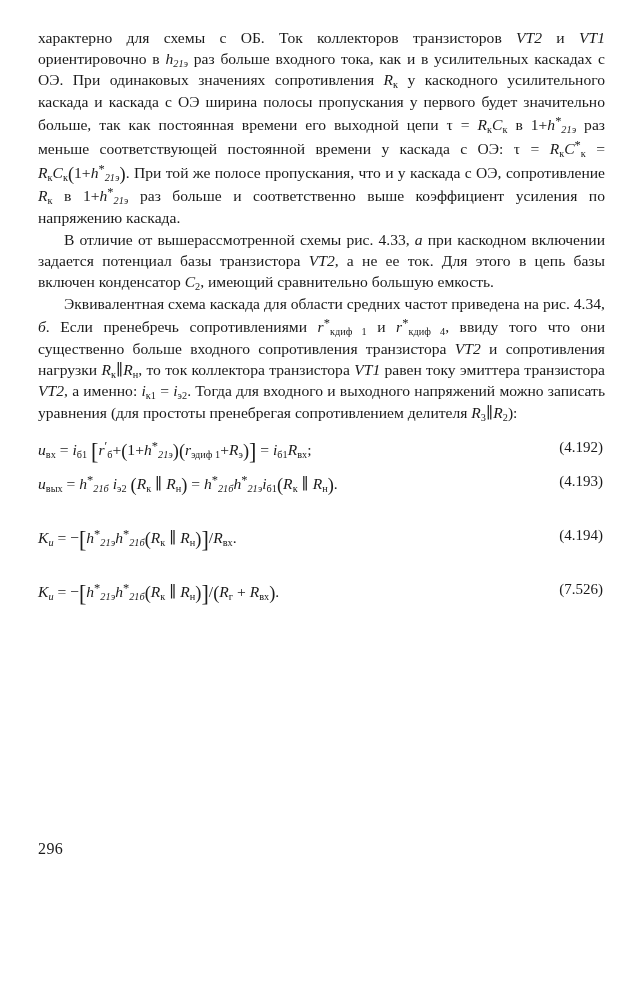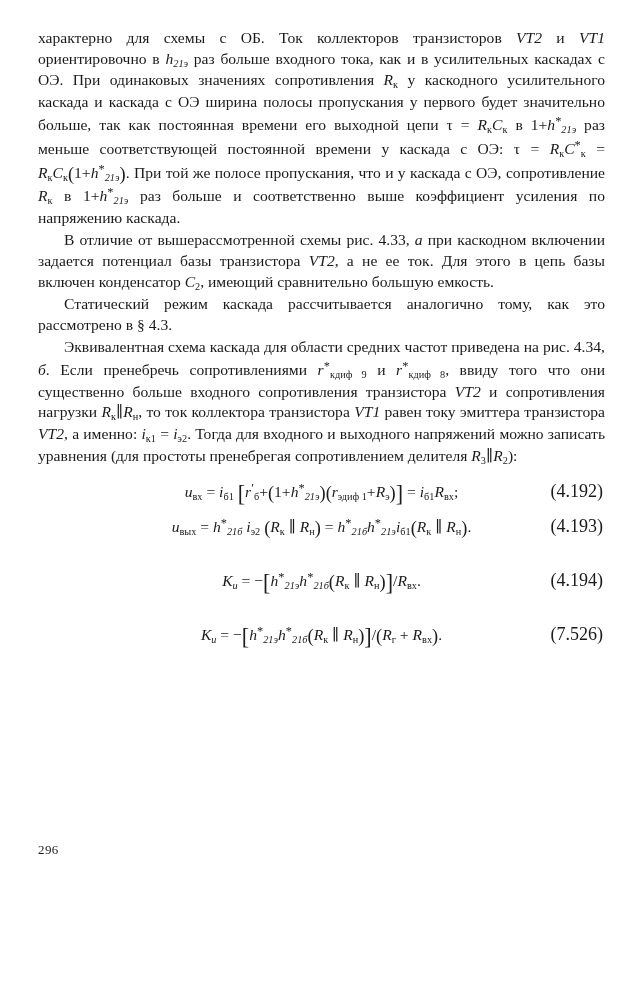--- a/index.html
+++ b/index.html
@@ -38,33 +38,33 @@
   .eq-block {
     margin: 14px 0 10px 0;
     position: relative;
     text-align: center;
     font-size: 15.6px;
   }
   .eq-row {
     display: block;
     position: relative;
     width: 100%;
-    text-align: center;
+    text-align: left;
     margin-bottom: 13px;
   }
   .eq-row:last-child { margin-bottom: 0; }
   .eq-body {
     display: inline-block;
     font-style: normal;
   }
   .eq-num {
     position: absolute;
     right: 2px;
     top: 0;
-    font-size: 18px;
+    font-size: 15px;
   }
   i, .it {
     font-style: italic;
   }
   .sub {
     font-size: 0.66em;
     vertical-align: -0.28em;
     font-style: normal;
   }
   .subi {
@@ -73,21 +73,21 @@
     font-style: italic;
   }
   .supstar {
     font-size: 0.8em;
     vertical-align: 0.42em;
   }
   .pnum {
     position: absolute;
     left: 38px;
     bottom: 18px;
-    font-size: 13px;
+    font-size: 16px;
     letter-spacing: 0.4px;
   }
   .med-paren {
     font-size: 1.18em;
     vertical-align: -0.08em;
     line-height: 0.8;
   }
   .bracket {
     font-size: 1.42em;
     vertical-align: -0.16em;
@@ -113,29 +113,25 @@
     выше коэффициент усиления по напряжению каскада.
   </p>
 
   <p class="para indent">
     В отличие от вышерассмотренной схемы рис. 4.33, <i>а</i> при
     каскодном включении задается потенциал базы транзистора
     <i>VT2</i>, а не ее ток. Для этого в цепь базы включен конденсатор
     <i>C</i><span class="sub">2</span>, имеющий сравнительно большую емкость.
   </p>
 
-  <p class="para indent">
-    Статический режим каскада рассчитывается аналогично
-    тому, как это рассмотрено в § 4.3.
-  </p>
 
   <p class="para indent">
     Эквивалентная схема каскада для области средних частот
     приведена на рис. 4.34, <i>б</i>. Если пренебречь сопротивлениями
-    <i>r</i><span class="supstar">*</span><span class="sub">кдиф 9</span> и <i>r</i><span class="supstar">*</span><span class="sub">кдиф 8</span>, ввиду того что они существенно больше
+    <i>r</i><span class="supstar">*</span><span class="sub">кдиф 1</span> и <i>r</i><span class="supstar">*</span><span class="sub">кдиф 4</span>, ввиду того что они существенно больше
     входного сопротивления транзистора <i>VT2</i> и сопротивления
     нагрузки <i>R</i><span class="sub">к</span>∥<i>R</i><span class="sub">н</span>, то ток коллектора транзистора <i>VT1</i> равен
     току эмиттера транзистора <i>VT2</i>, а именно: <i>i</i><span class="sub">к1</span> = <i>i</i><span class="sub">э2</span>. Тогда для
     входного и выходного напряжений можно записать уравнения (для простоты пренебрегая сопротивлением делителя
     <i>R</i><span class="sub">3</span>∥<i>R</i><span class="sub">2</span>):
   </p>
 
   <div class="eq-block">
     <div class="eq-row">
       <span class="eq-body">

